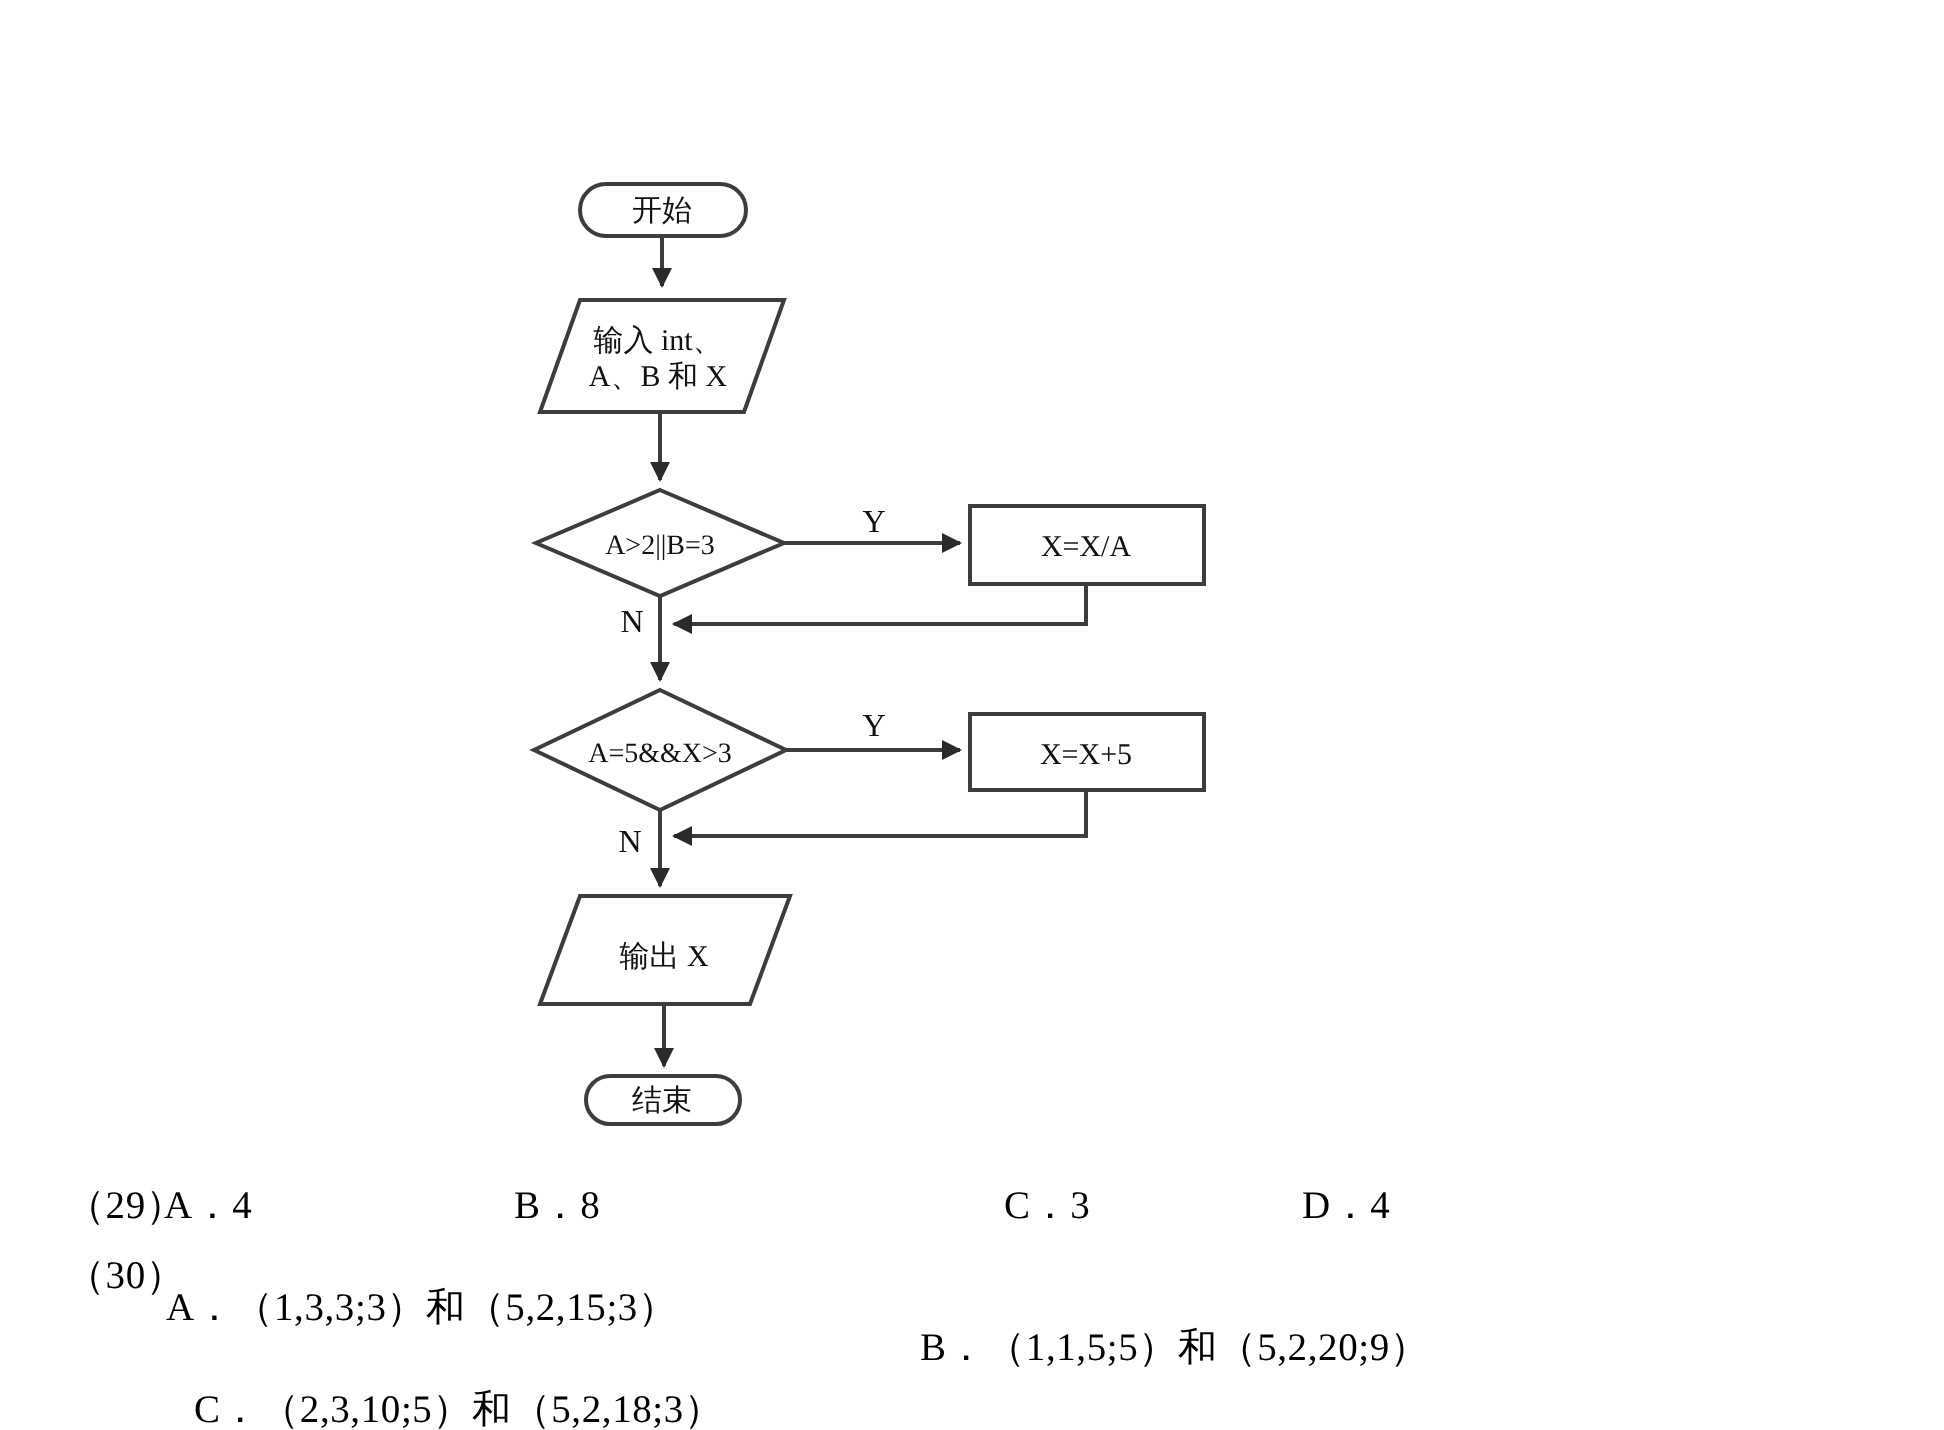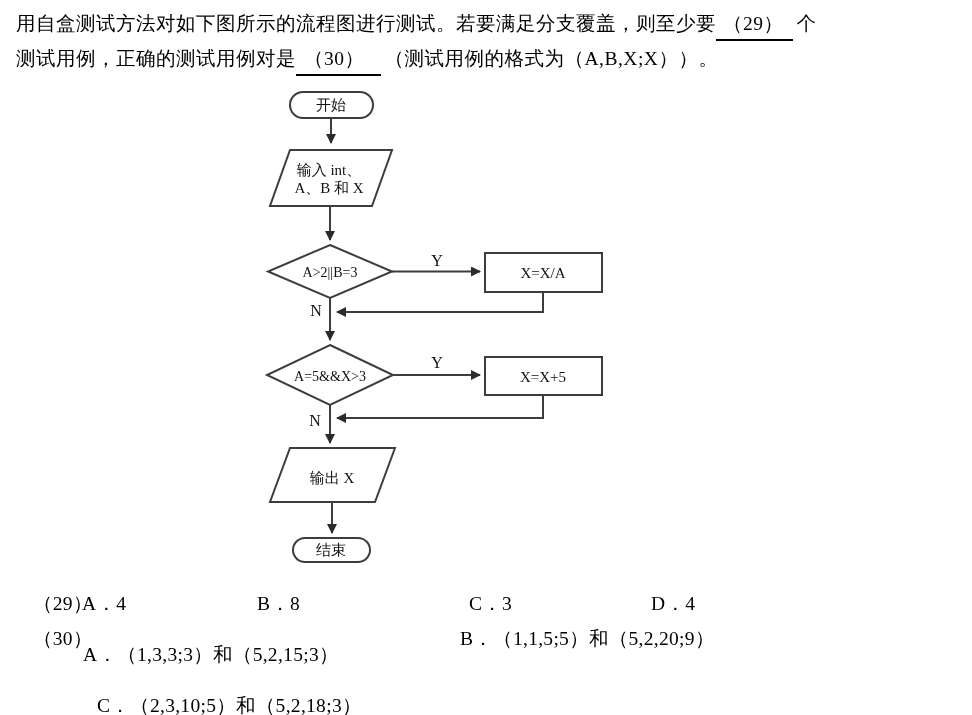--- a/index.html
+++ b/index.html
@@ -27,24 +27,20 @@
     fill:#111;
   }
   svg .shape{fill:#ffffff;stroke:#3d3d3d;stroke-width:2;}
   svg .edge{fill:none;stroke:#3d3d3d;stroke-width:2;}
 </style>
 </head>
 <body>
 
 <div id="page">
 
-  <div class="qtext">
-    <div><span>用自盒测试方法对如下图所示的流程图进行测试。若要满足分支覆盖，则至少要</span><span class="blank">（29）</span><span class="tail">个</span></div>
-    <div><span>测试用例，正确的测试用例对是</span><span class="blank wide">（30）</span><span class="tail">（测试用例的格式为（A,B,X;X））。</span></div>
-  </div>
 
   <svg style="position:absolute;left:0;top:0;" width="972" height="580" viewBox="0 0 972 580">
     <defs>
       <marker id="ah" viewBox="0 0 10 10" refX="9" refY="5" markerWidth="5.5" markerHeight="5" orient="auto-start-reverse">
         <path d="M0,0 L10,5 L0,10 z" fill="#2b2b2b"></path>
       </marker>
     </defs>
 
     <rect class="shape" x="290" y="92" width="83" height="26" rx="13"></rect>
     <text x="331" y="110" font-size="15" text-anchor="middle">开始</text>
@@ -84,27 +80,27 @@
     <line class="edge" x1="332" y1="502" x2="332" y2="533" marker-end="url(#ah)"></line>
 
     <rect class="shape" x="293" y="538" width="77" height="24" rx="12"></rect>
     <text x="331" y="555" font-size="15" text-anchor="middle">结束</text>
   </svg>
 
   <div class="opt-row" style="top:592px;">
     <span style="left:33px;">（29）</span>
     <span style="left:82px;">A．4</span>
     <span style="left:257px;">B．8</span>
-    <span style="left:469px;text-align:right;">C．3</span>
+    <span style="left:502px;text-align:right;">C．3</span>
     <span style="left:651px;text-align:center;">D．4</span>
   </div>
 
   <div class="opt-row" style="top:627px;">
     <span style="left:33px;">（30）</span>
     <span style="left:83px;margin-top:16px;">A．（1,3,3;3）和（5,2,15;3）</span>
-    <span style="left:460px;">B．（1,1,5;5）和（5,2,20;9）</span>
+    <span style="left:460px;margin-top:36px;">B．（1,1,5;5）和（5,2,20;9）</span>
   </div>
 
   <div class="opt-row" style="top:662px;">
     <span style="left:97px;margin-top:32px;">C．（2,3,10;5）和（5,2,18;3）</span>
   </div>
 
 </div>
 
 </body></html>

